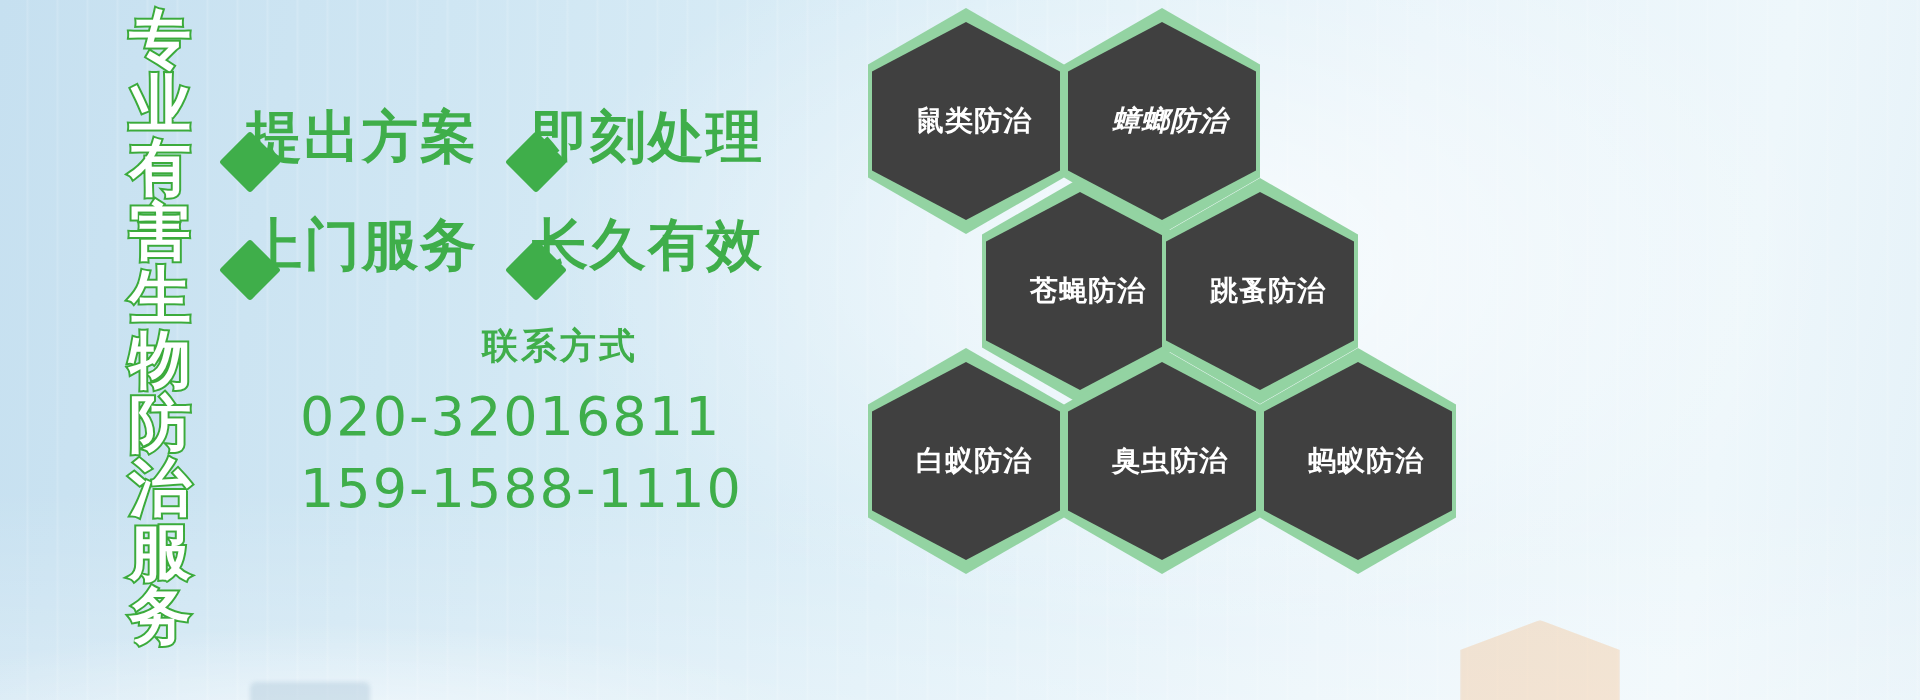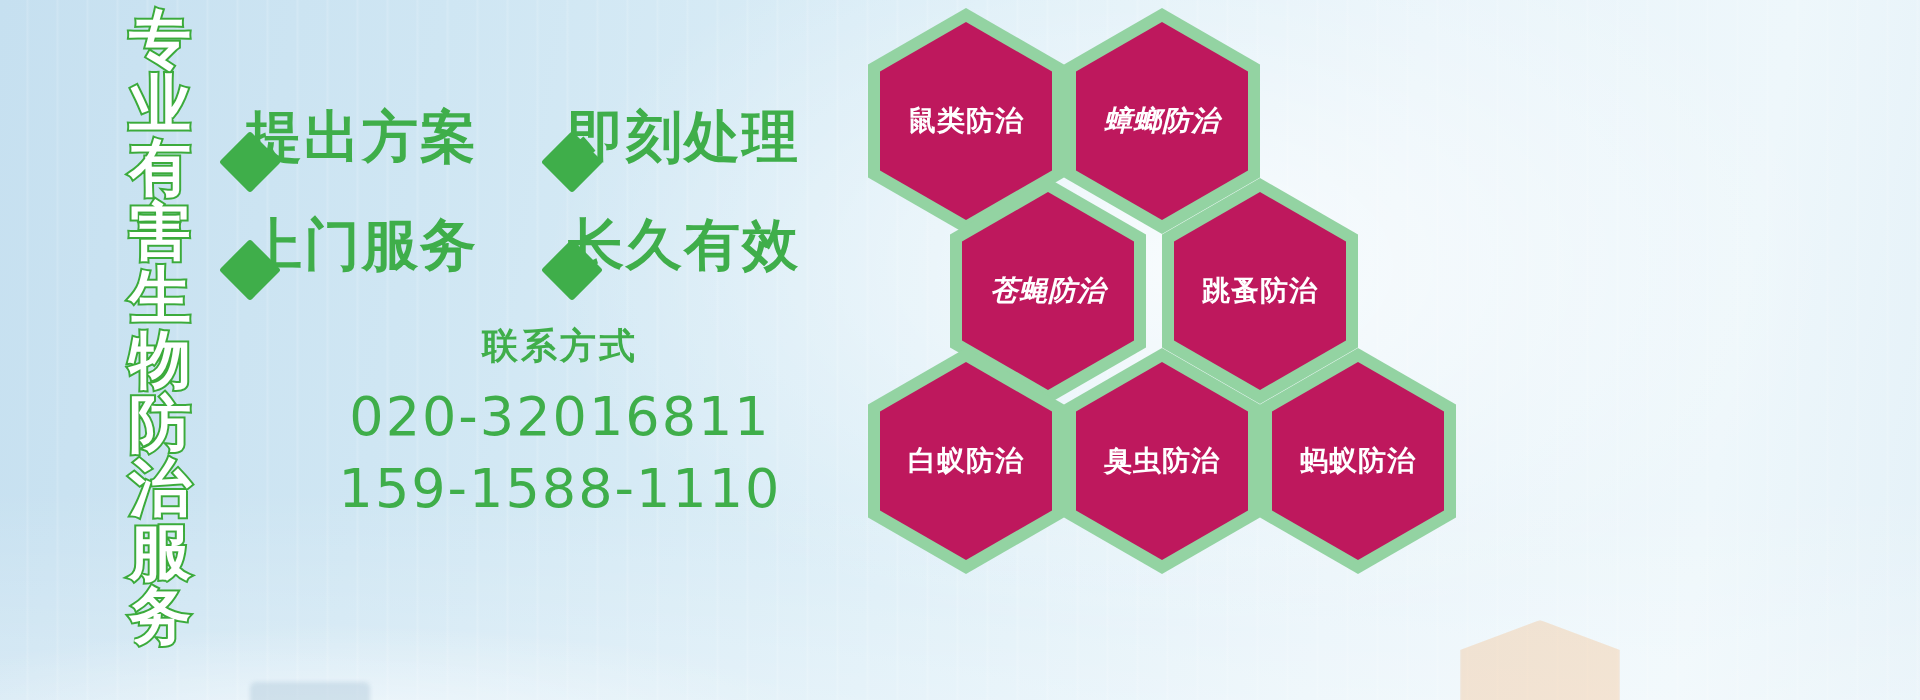--- a/index.html
+++ b/index.html
@@ -69,21 +69,20 @@
   #features {
     position: absolute;
     left: 228px;
     top: 84px;
     width: 640px;
   }
   .feature-row {
     display: flex;
     align-items: center;
     height: 108px;
-    gap: 36px;
   }
   .feature-item {
     display: flex;
     align-items: center;
   }
   .feature-item + .feature-item { margin-left: 36px; }
   .diamond-icon {
     width: 0; height: 0;
     display: inline-block;
     margin-right: 18px;
@@ -124,21 +123,21 @@
     margin-bottom: 10px;
     text-align: center;
   }
   .contact-phone {
     font-size: 54px;
     font-weight: 400;
     color: #3fae4a;
     letter-spacing: 2px;
     line-height: 72px;
     font-family: "DejaVu Sans", "Liberation Sans", sans-serif;
-    text-align: center;
+    text-align: left;
   }
 
   
   #hex-grid {
     position: absolute;
     left: 862px;
     top: 2px;
     width: 600px;
     height: 556px;
   }
@@ -151,40 +150,41 @@
     background: #93d3a2;
     display: flex;
     align-items: center;
     justify-content: center;
   }
   .hex-inner {
     width: 172px;
     height: 198px;
     -webkit-clip-path: polygon(50% 0%, 100% 25%, 100% 75%, 50% 100%, 0% 75%, 0% 25%);
     clip-path: polygon(50% 0%, 100% 25%, 100% 75%, 50% 100%, 0% 75%, 0% 25%);
-    background: #be185d;
+    background: #404040;
     display: flex;
     align-items: center;
     justify-content: center;
+    padding-left: 16px;
   }
   .hex-label {
     font-size: 28px;
     font-weight: 700;
     color: #ffffff;
     letter-spacing: 1px;
     white-space: nowrap;
     font-family: "DejaVu Sans", "Liberation Sans", sans-serif;
     text-align: center;
   }
 
   
   .hex.r0c0 { left: 6px;   top: 6px; }
   .hex.r0c1 { left: 202px; top: 6px; font-style: italic; }
   .hex.r0c2 { left: 398px; top: 6px; }
-  .hex.r1c0 { left: 88px; top: 176px; font-style: italic; }
+  .hex.r1c0 { left: 120px; top: 176px; }
   .hex.r1c1 { left: 300px; top: 176px; }
   .hex.r2c0 { left: 6px;   top: 346px; }
   .hex.r2c1 { left: 202px; top: 346px; }
   .hex.r2c2 { left: 398px; top: 346px; }
 
   
   #deco-bottom-right {
     position: absolute;
     right: 300px;
     bottom: -40px;

